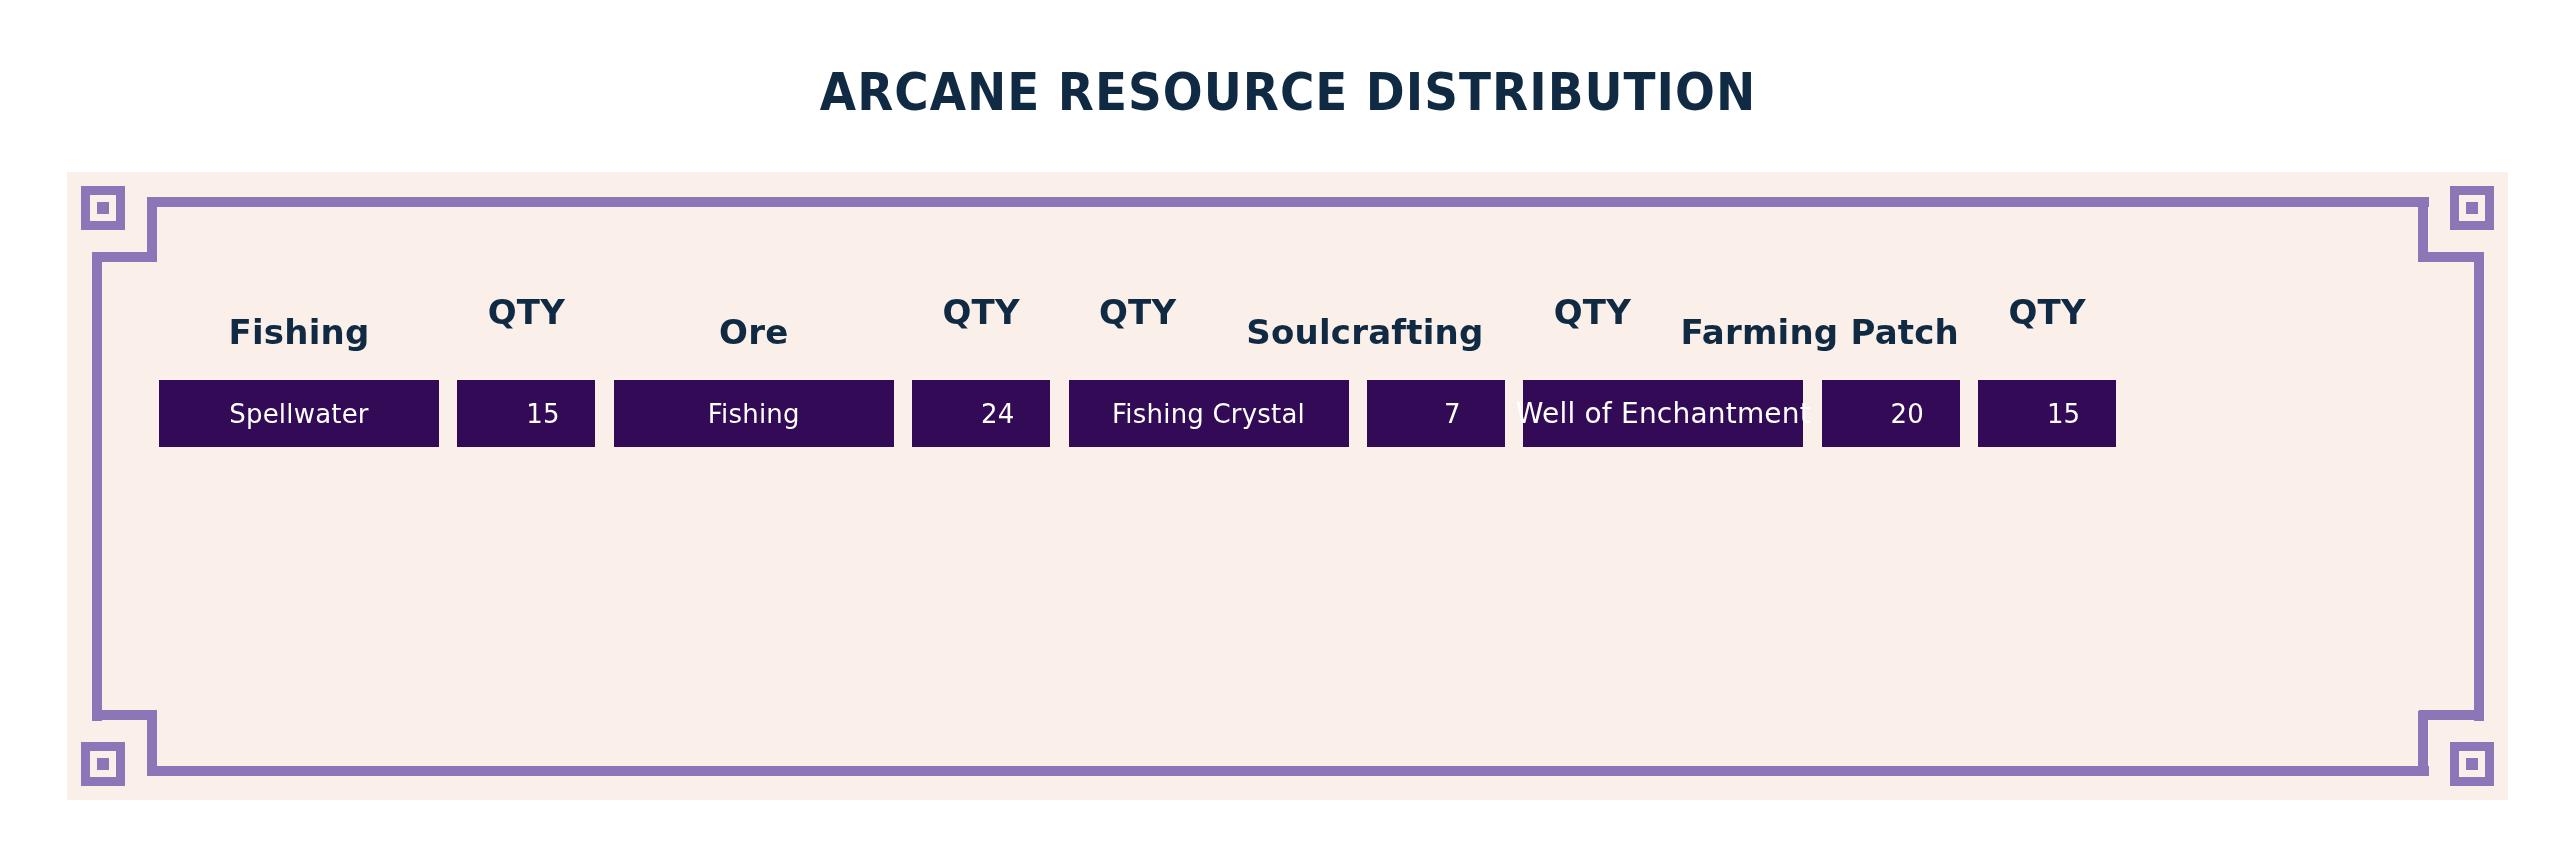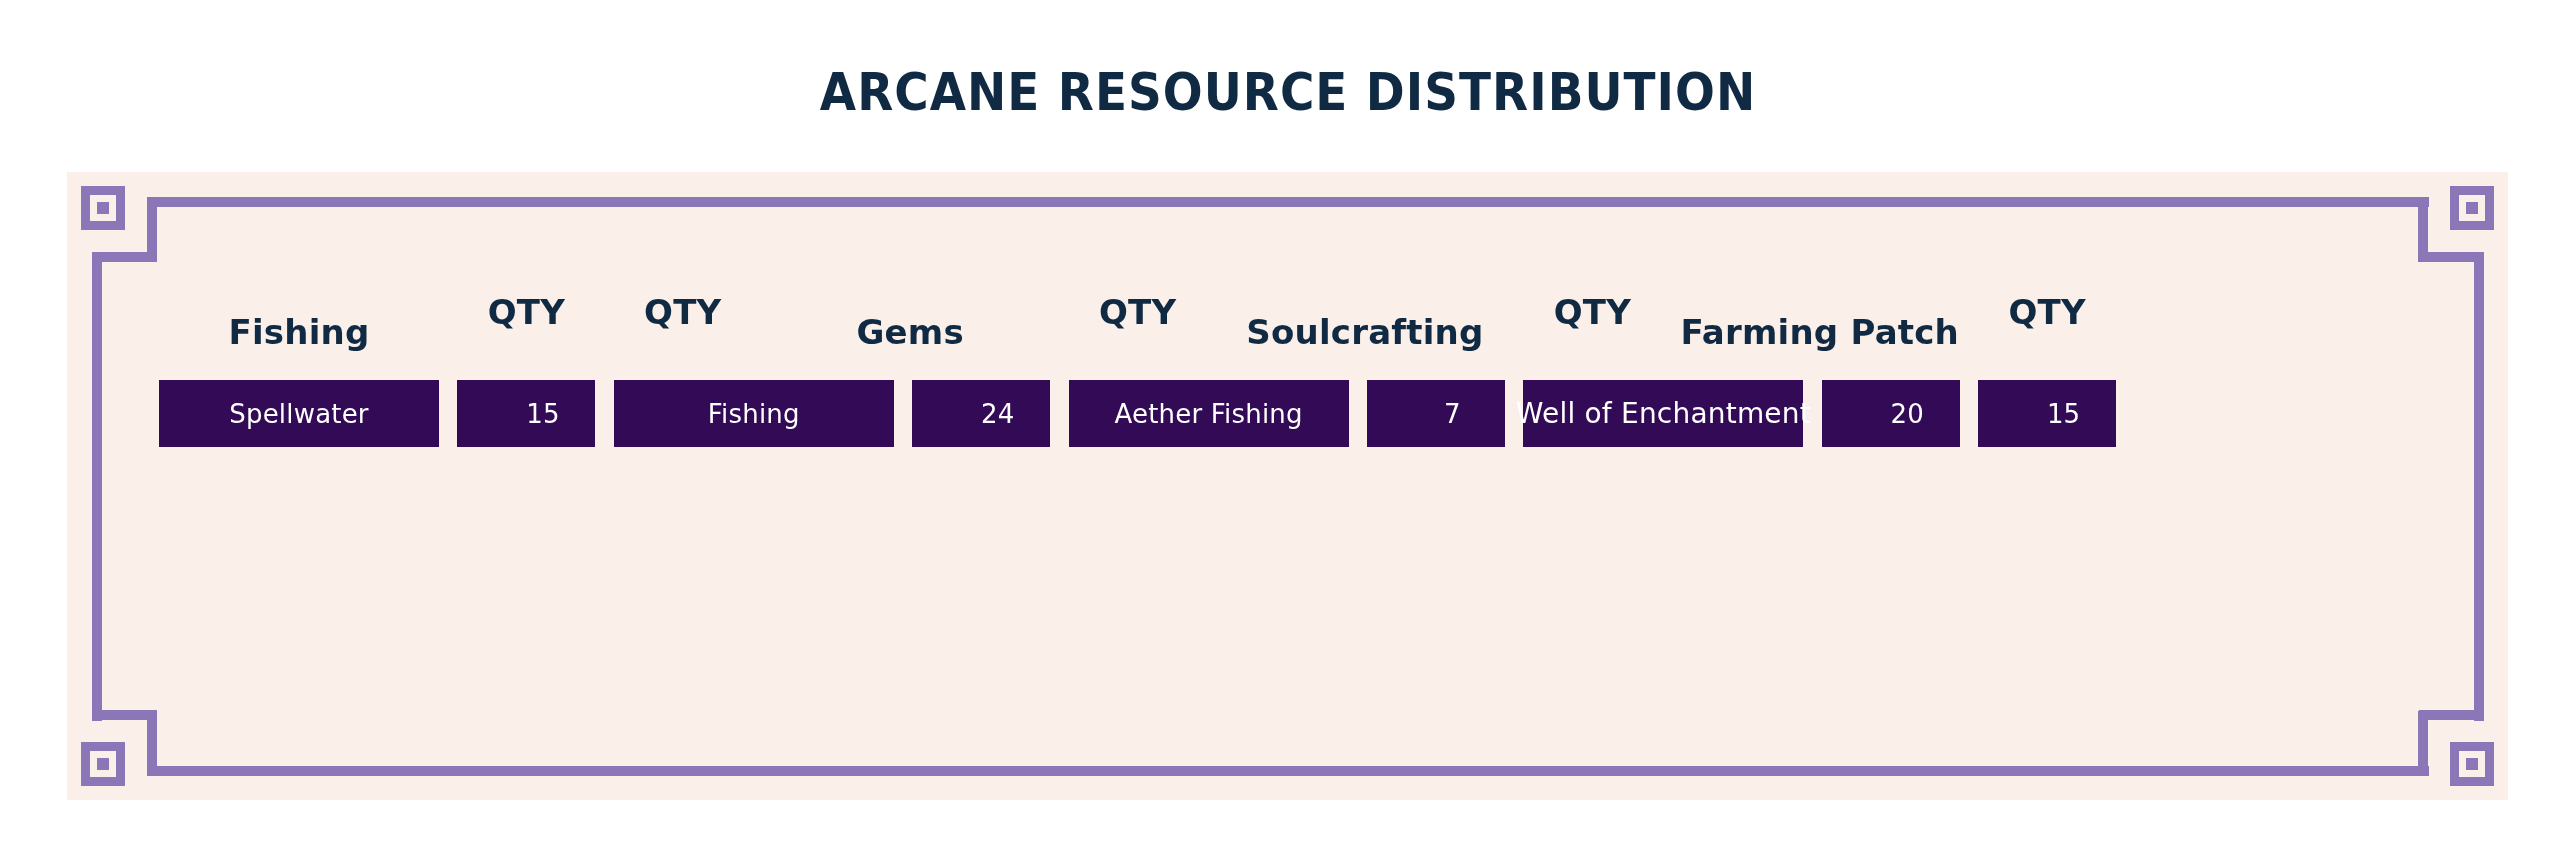--- a/index.html
+++ b/index.html
@@ -193,40 +193,40 @@
   <div class="medallion med-br">
     <div class="pip"></div>
   </div>
 
   <div id="resource-table">
 
     <div id="header-row">
       <div class="col header-cell col-name">Fishing</div>
       <div class="col header-cell col-qty">QTY</div>
 
-      <div class="col header-cell col-qty">QTY</div>
-
-      <div class="col header-cell col-name">Gems</div>
+      <div class="col header-cell col-name">Ore</div>
+      <div class="col header-cell col-qty">QTY</div>
+
       <div class="col header-cell col-qty">QTY</div>
 
       <div class="col header-cell col-name">Soulcrafting</div>
       <div class="col header-cell col-qty">QTY</div>
 
       <div class="col header-cell col-name">Farming Patch</div>
       <div class="col header-cell col-qty">QTY</div>
     </div>
 
     <div id="data-row">
       <div class="col data-cell col-name">Spellwater</div>
       <div class="col data-cell col-qty">15</div>
 
       <div class="col data-cell col-name">Fishing</div>
       <div class="col data-cell col-qty">24</div>
 
-      <div class="col data-cell col-name">Aether Fishing</div>
+      <div class="col data-cell col-name">Fishing Crystal</div>
       <div class="col data-cell col-qty">7</div>
 
       <div class="col data-cell col-name small">Well of Enchantment</div>
       <div class="col data-cell col-qty">20</div>
 
       <div class="col data-cell col-qty">15</div>
     </div>
 
   </div>
 </div>

